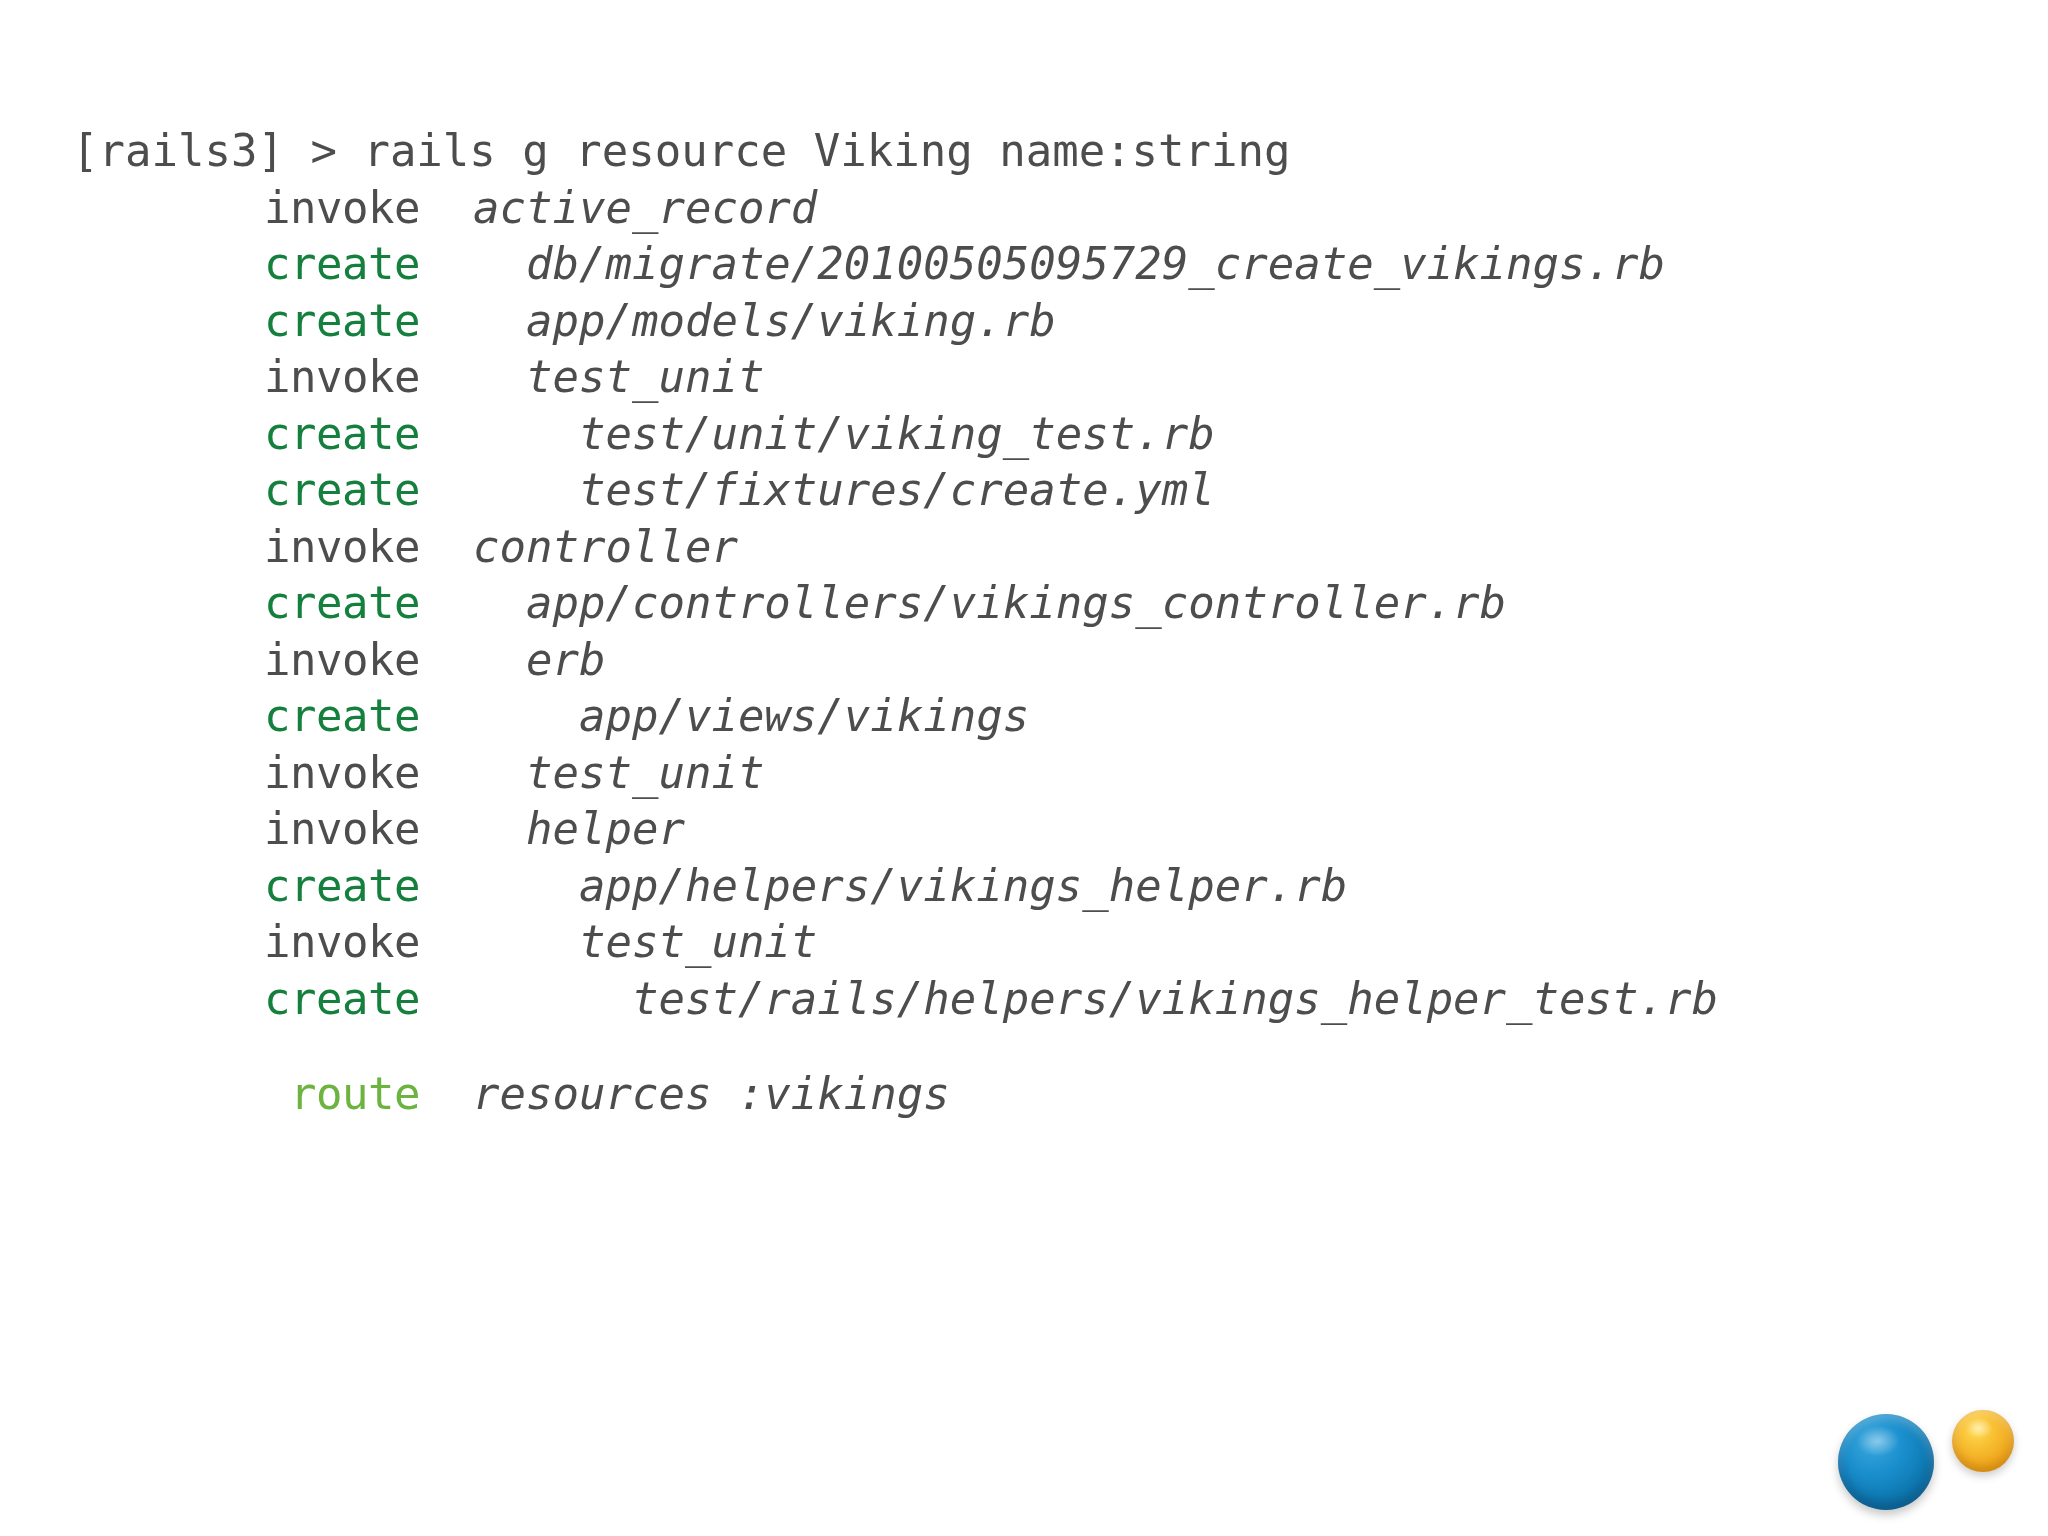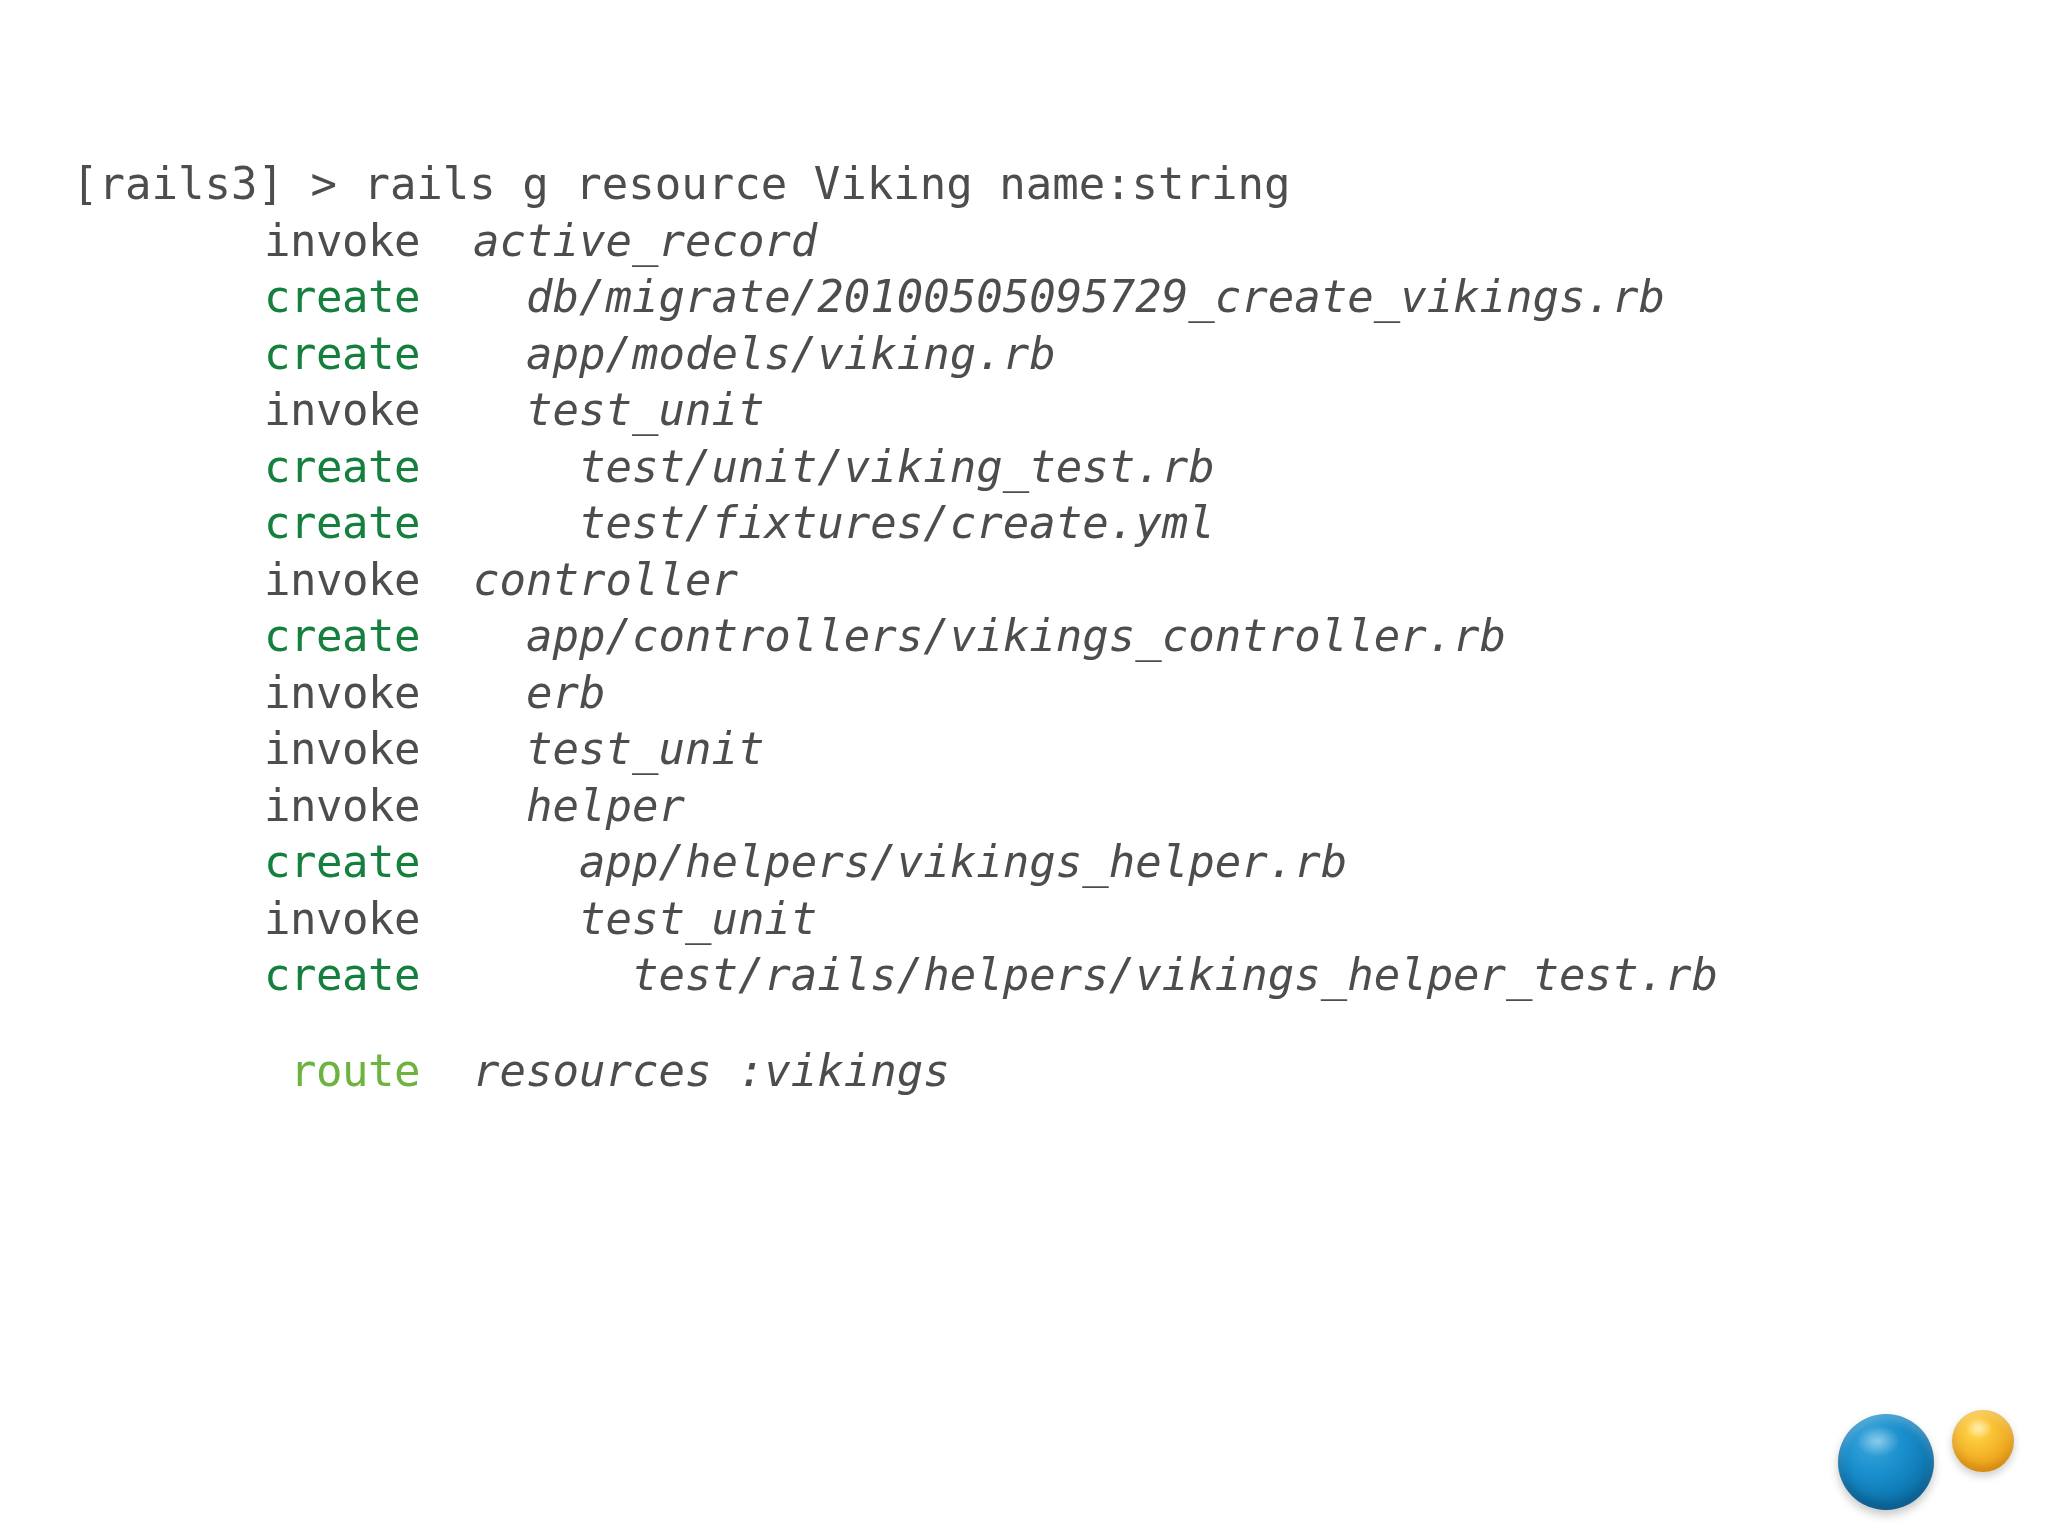--- a/index.html
+++ b/index.html
@@ -18,21 +18,21 @@
   #slide {
     position: absolute;
     inset: 0;
     background: #ffffff;
   }
 
   
   #terminal {
     position: absolute;
     left: 72px;
-    top: 156px;
+    top: 123px;
     width: 1900px;
   }
 
   .term-line {
     display: block;
     white-space: pre;
     font-family: "DejaVu Sans Mono", monospace;
     font-size: 44px;
     line-height: 56.5px;
     color: #4d4d4d;
@@ -131,20 +131,21 @@
     <div id="term-lines">
         <div class="term-line"><span class="action invoke">invoke</span><span class="payload">  active_record</span></div>
         <div class="term-line"><span class="action create">create</span><span class="payload">    db/migrate/20100505095729_create_vikings.rb</span></div>
         <div class="term-line"><span class="action create">create</span><span class="payload">    app/models/viking.rb</span></div>
         <div class="term-line"><span class="action invoke">invoke</span><span class="payload">    test_unit</span></div>
         <div class="term-line"><span class="action create">create</span><span class="payload">      test/unit/viking_test.rb</span></div>
         <div class="term-line"><span class="action create">create</span><span class="payload">      test/fixtures/create.yml</span></div>
         <div class="term-line"><span class="action invoke">invoke</span><span class="payload">  controller</span></div>
         <div class="term-line"><span class="action create">create</span><span class="payload">    app/controllers/vikings_controller.rb</span></div>
         <div class="term-line"><span class="action invoke">invoke</span><span class="payload">    erb</span></div>
+        <div class="term-line"><span class="action create">create</span><span class="payload">      app/views/vikings</span></div>
         <div class="term-line"><span class="action invoke">invoke</span><span class="payload">    test_unit</span></div>
         <div class="term-line"><span class="action invoke">invoke</span><span class="payload">    helper</span></div>
         <div class="term-line"><span class="action create">create</span><span class="payload">      app/helpers/vikings_helper.rb</span></div>
         <div class="term-line"><span class="action invoke">invoke</span><span class="payload">      test_unit</span></div>
         <div class="term-line"><span class="action create">create</span><span class="payload">        test/rails/helpers/vikings_helper_test.rb</span></div>
         <div class="term-line"><span class="action route">route</span><span class="payload">  resources :vikings</span></div>
       </div>
   </div>
 
   <div id="deco">

